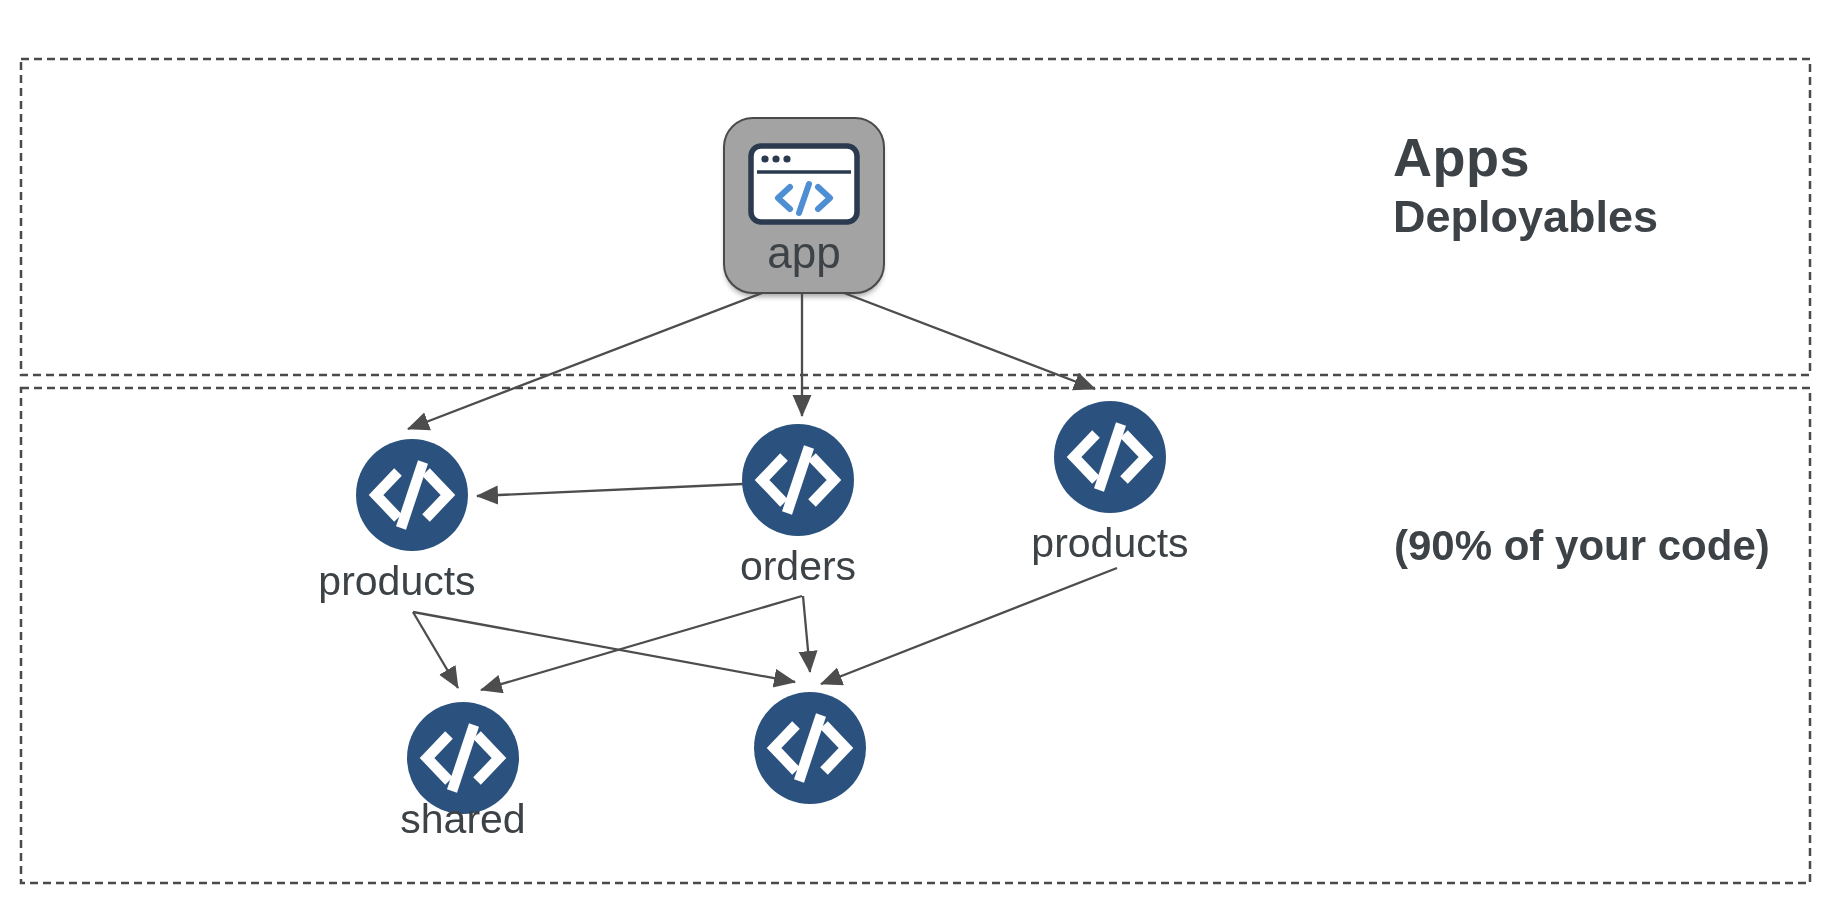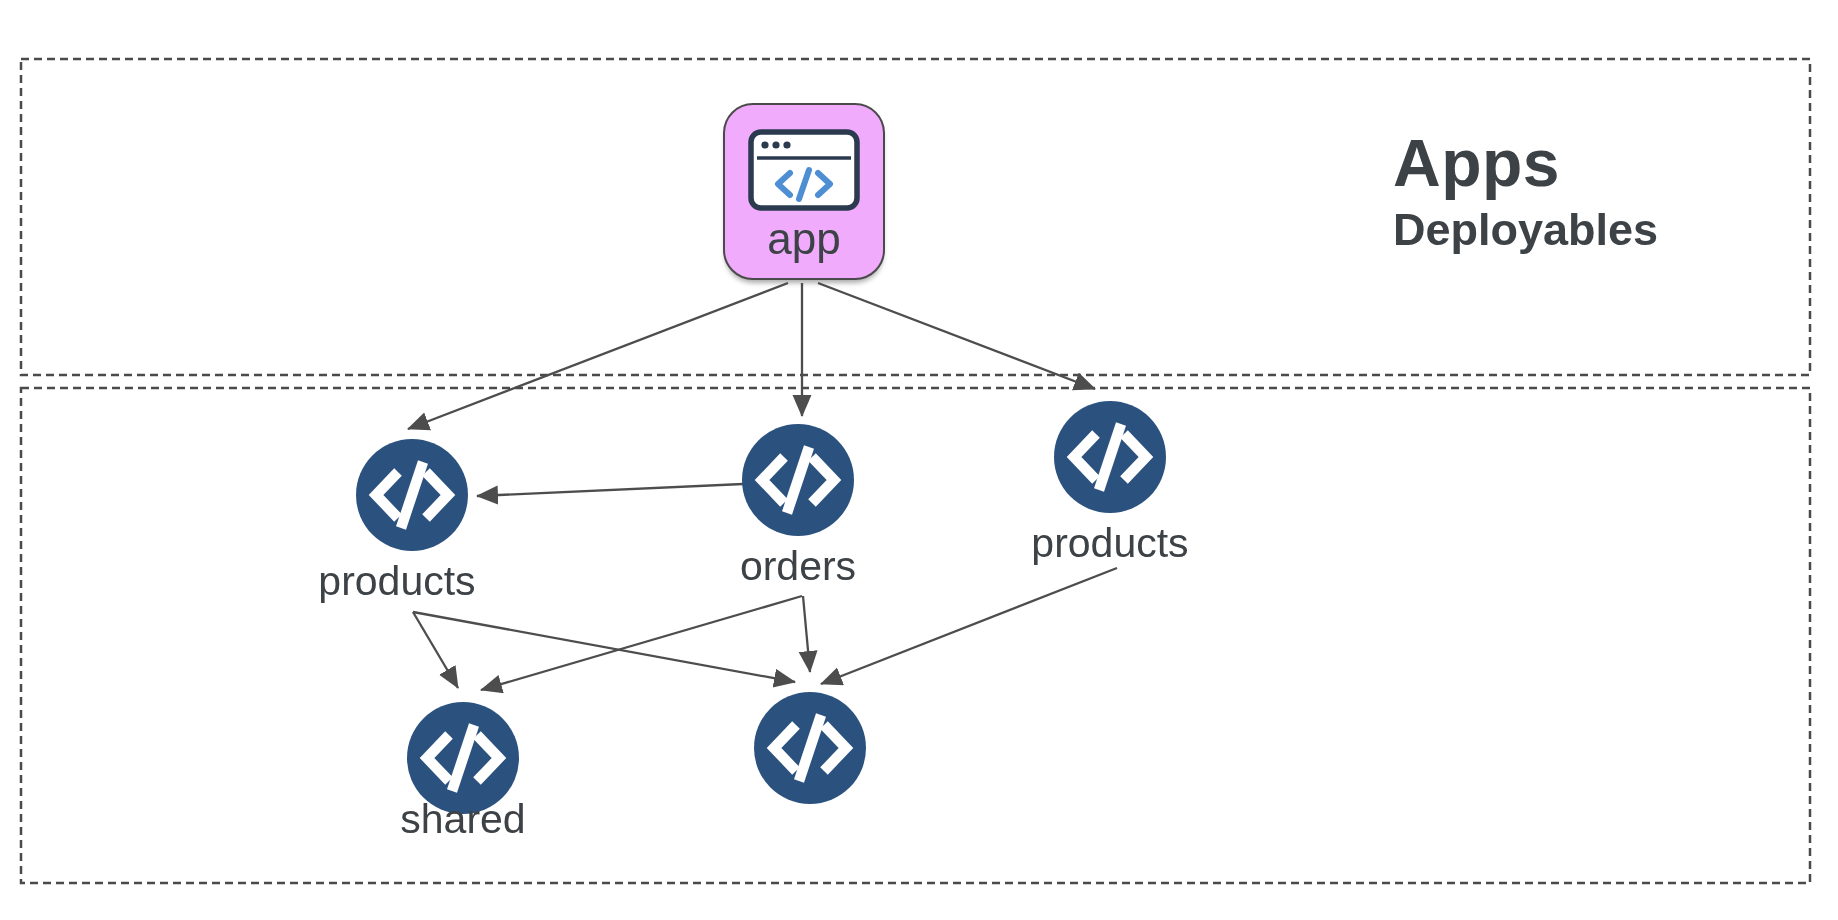--- a/index.html
+++ b/index.html
@@ -20,40 +20,40 @@
     left: 0;
     top: 0;
   }
   
   .zone-heading {
     position: absolute;
     color: #3d4247;
     line-height: 1.08;
   }
   .zone-heading .zh-title {
-    font-size: 66px;
+    font-size: 54px;
     font-weight: 700;
     letter-spacing: 0.5px;
   }
   .zone-heading .zh-sub {
     font-size: 45px;
     font-weight: 700;
     margin-top: 7px;
   }
   .heading-apps { left: 1393px; top: 128px; }
   .heading-libs { left: 1394px; top: 516px; }
   
   .app-card {
     position: absolute;
     left: 723px;
-    top: 103px;
+    top: 117px;
     width: 162px;
     height: 177px;
     box-sizing: border-box;
-    background: #f0abfc;
+    background: #a3a3a3;
     border: 2.5px solid #4a4a4a;
     border-radius: 30px;
     box-shadow: 0 5px 5px -2px rgba(70,70,70,0.45);
     display: flex;
     flex-direction: column;
     align-items: center;
     justify-content: flex-start;
   }
   .app-card .browser-icon {
     margin-top: 24px;
@@ -203,15 +203,16 @@
   <div class="node-label label-products">products</div>
   <div class="node-label label-orders">orders</div>
   <div class="node-label label-checkout">products</div>
   <div class="node-label label-shared">shared</div>
 
   <div class="zone-heading heading-apps">
     <div class="zh-title">Apps</div>
     <div class="zh-sub">Deployables</div>
   </div>
   <div class="zone-heading heading-libs">
+    <div class="zh-sub" style="font-size:42px;">(90% of your code)</div>
   </div>
 
 </div>
 
 </body></html>

